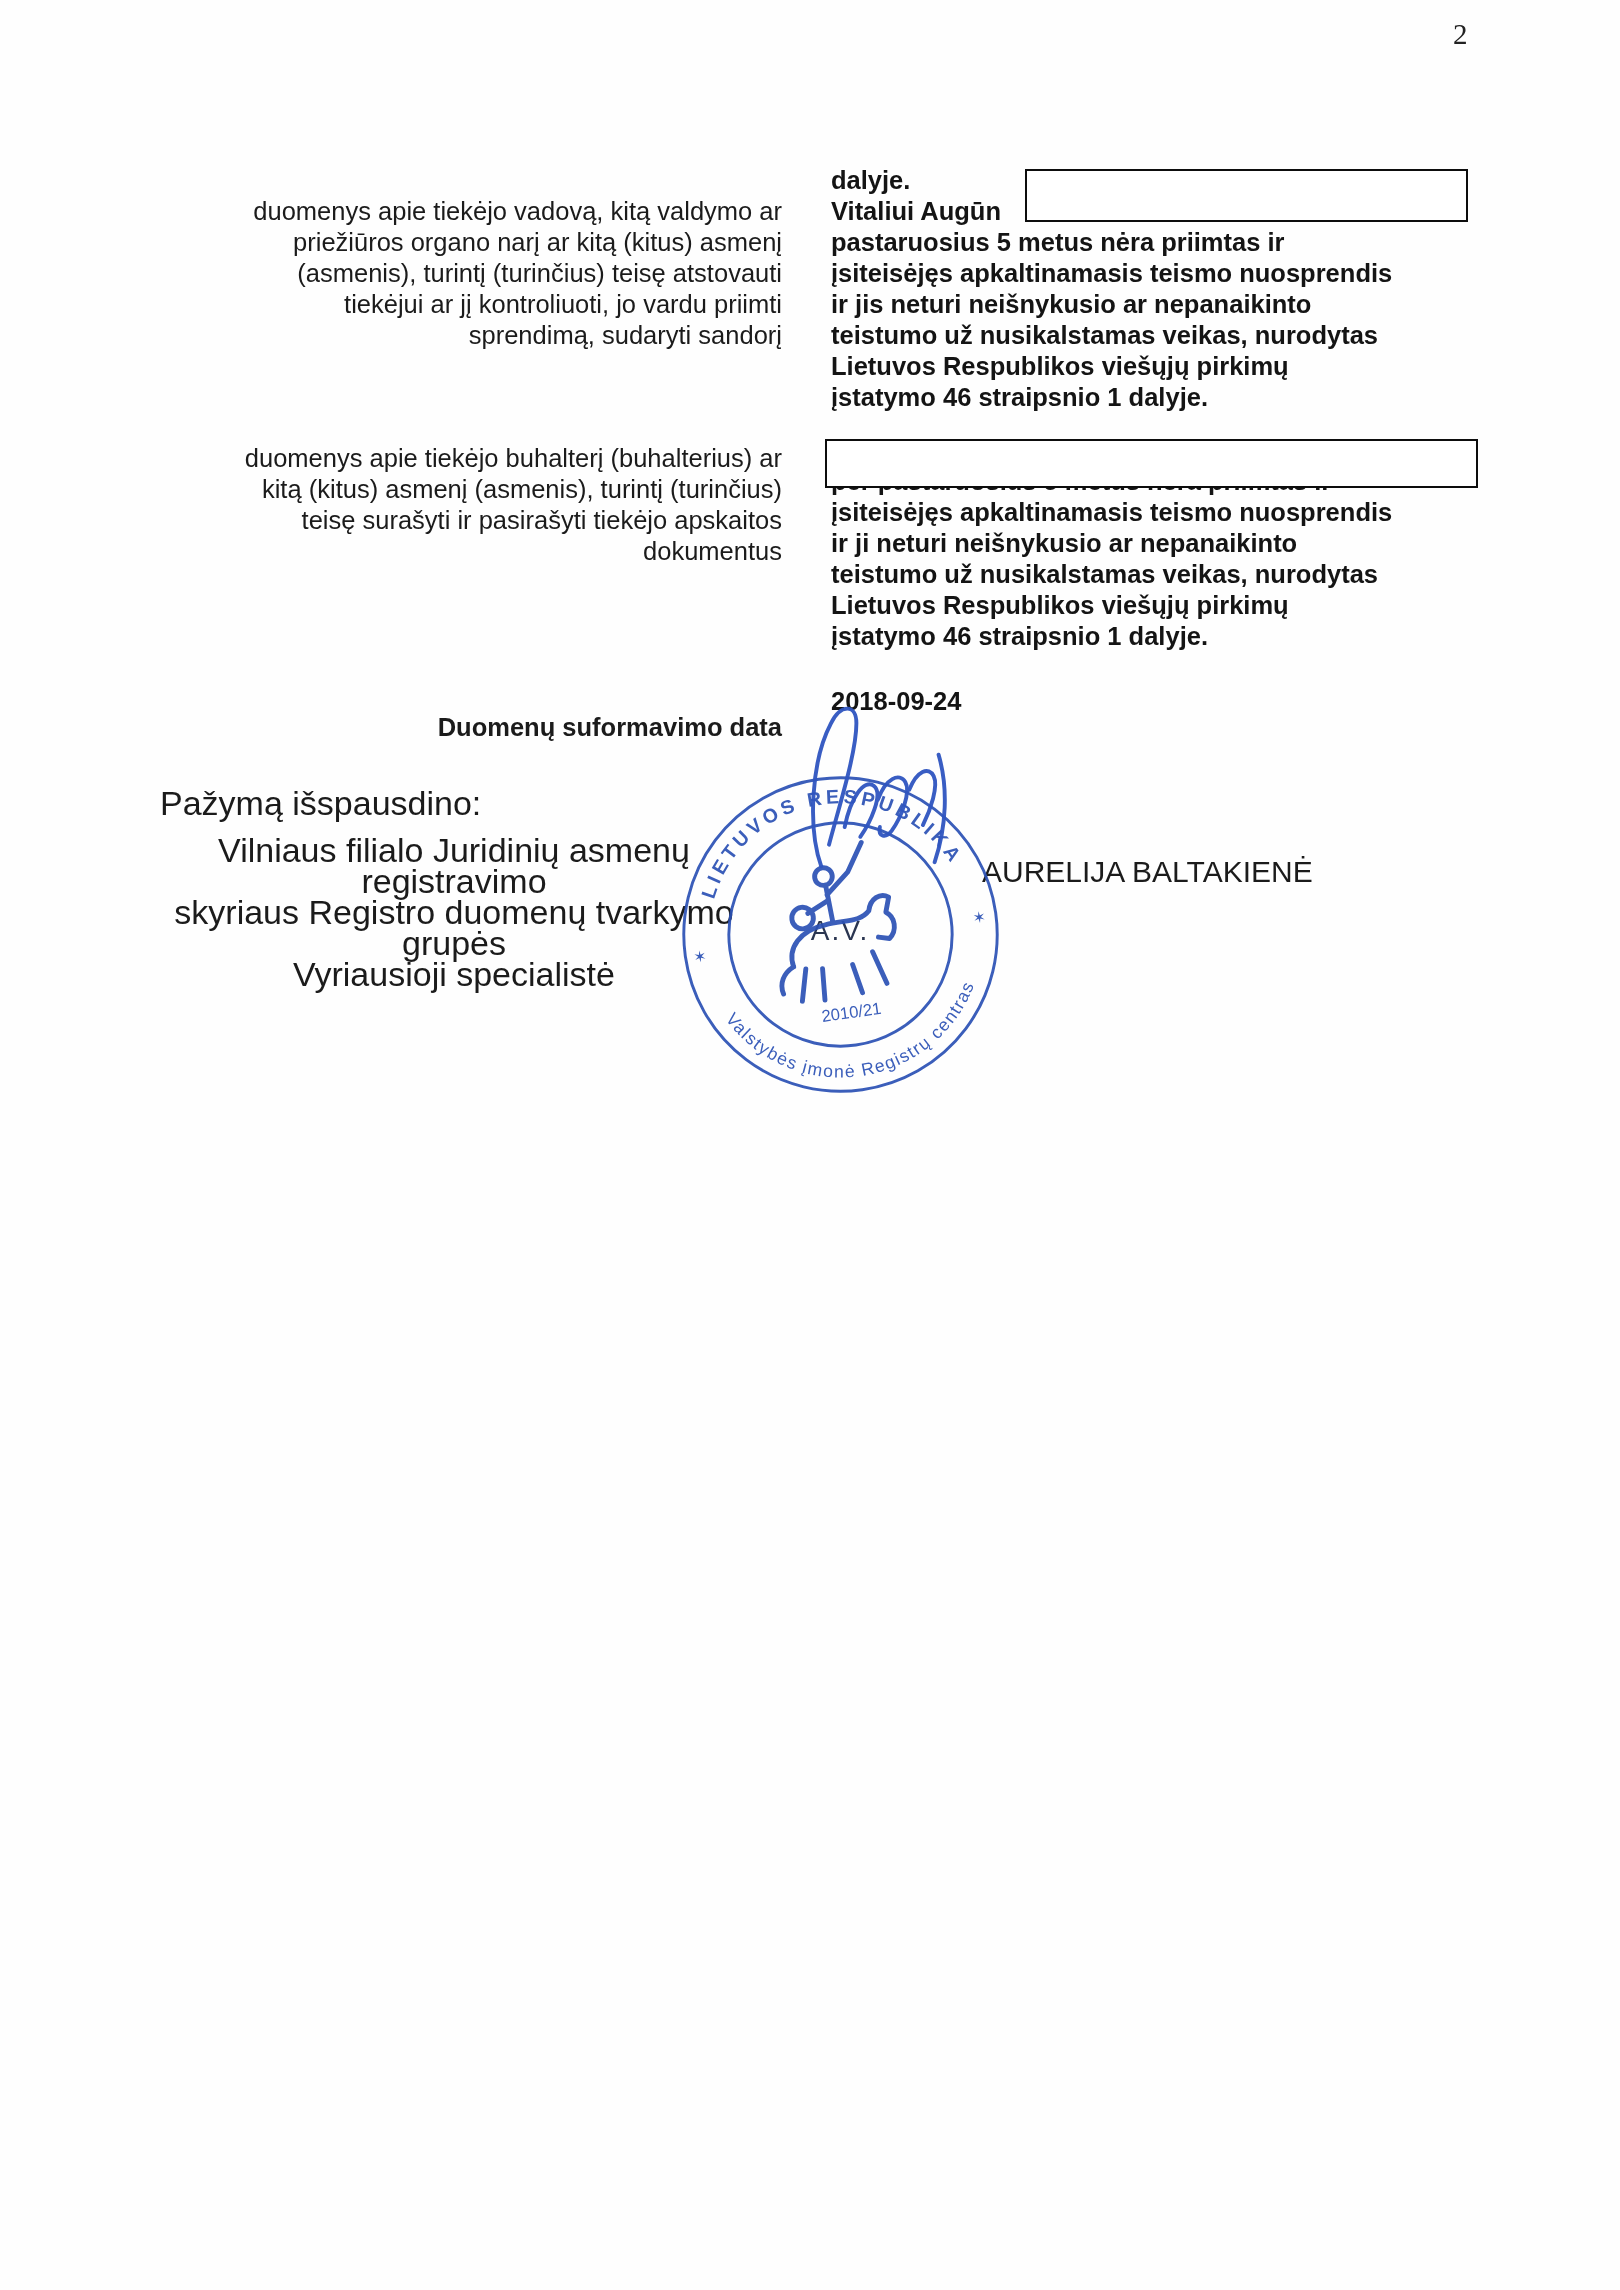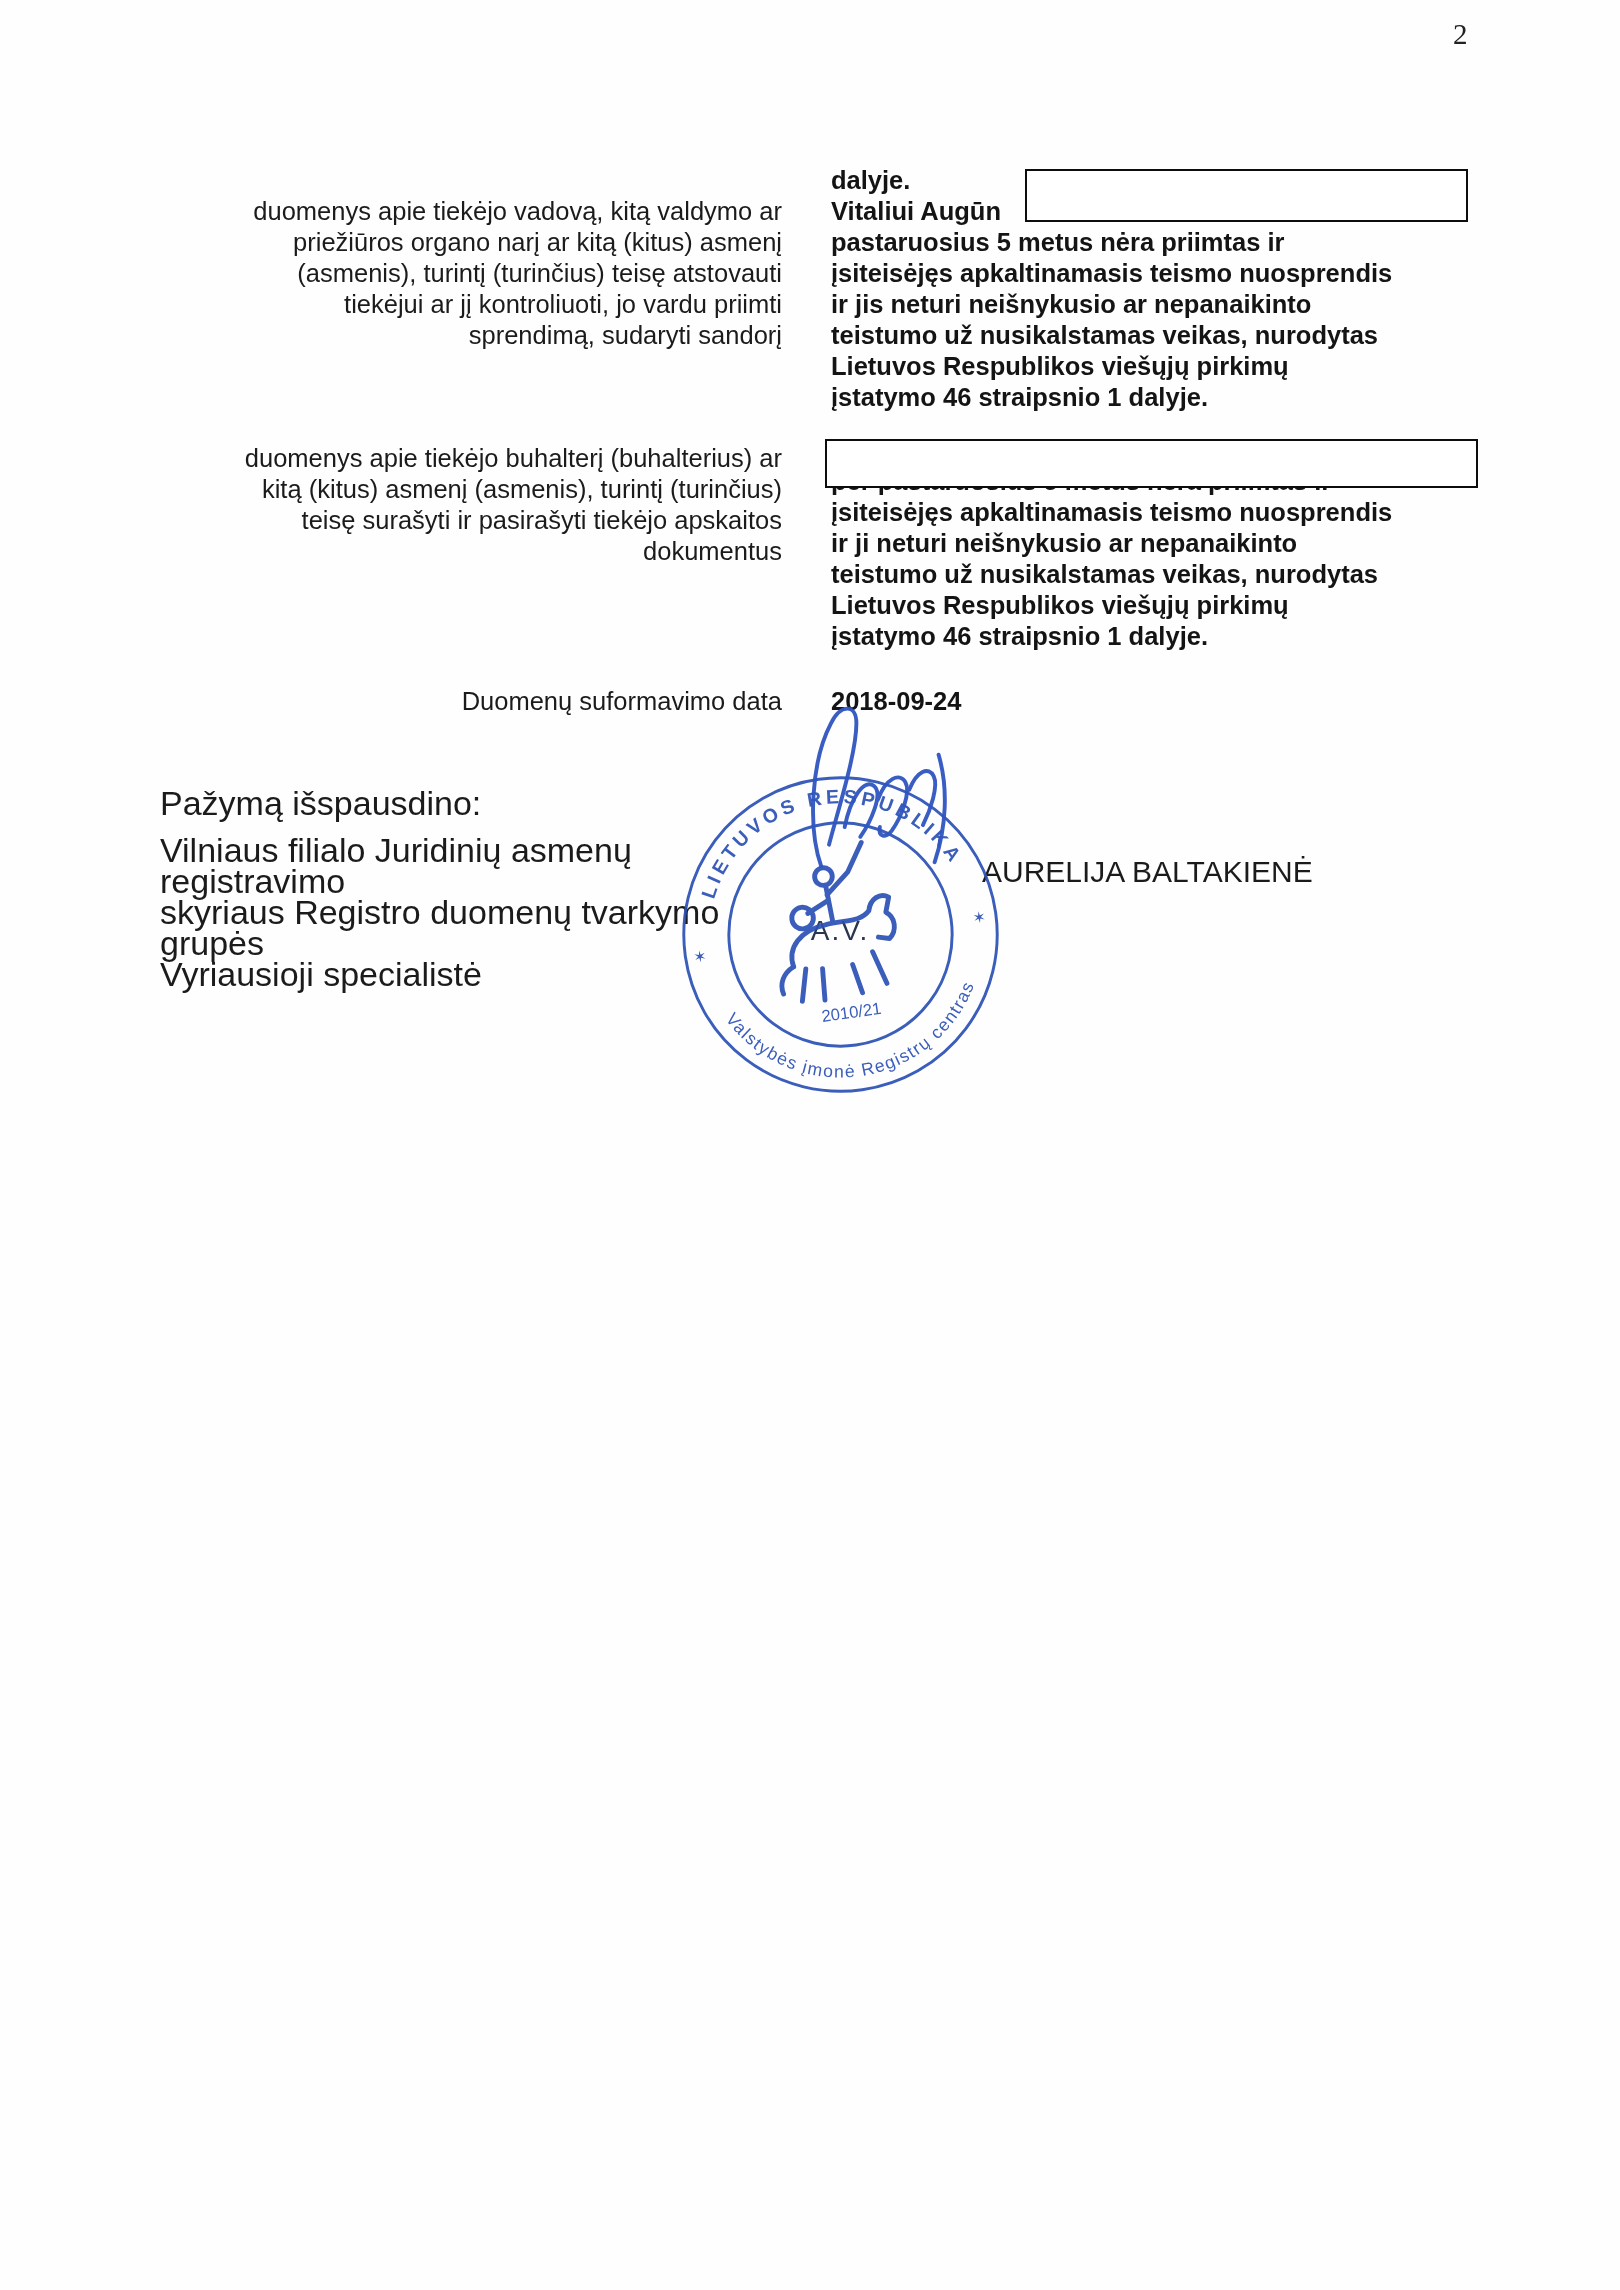--- a/index.html
+++ b/index.html
@@ -129,27 +129,27 @@
 
   <div class="value-col" style="top:466px;">
       <div>per pastaruosius 5 metus nėra priimtas ir</div>
       <div>įsiteisėjęs apkaltinamasis teismo nuosprendis</div>
       <div>ir ji neturi neišnykusio ar nepanaikinto</div>
       <div>teistumo už nusikalstamas veikas, nurodytas</div>
       <div>Lietuvos Respublikos viešųjų pirkimų</div>
       <div>įstatymo 46 straipsnio 1 dalyje.</div>
     </div>
 
-  <div class="label-col" style="top:686px;">Duomenų suformavimo data</div>
+  <div class="label-col" style="top:712px;font-weight:bold;">Duomenų suformavimo data</div>
 
   <div class="value-col" style="top:686px;">2018-09-24</div>
 
   <div class="footer-block" style="top:768px;">Pažymą išspausdino:</div>
 
-  <div class="footer-block" style="top:815px; width:588px;">
+  <div class="footer-block" style="top:815px; width:588px;text-align:center;">
       <div>Vilniaus filialo Juridinių asmenų registravimo</div>
       <div>skyriaus Registro duomenų tvarkymo grupės</div>
       <div>Vyriausioji specialistė</div>
     </div>
 
   <div class="printed-name">AURELIJA BALTAKIENĖ</div>
 
   <div class="seal-mark">A.V.</div>
 
   <div class="stamp-wrap">

